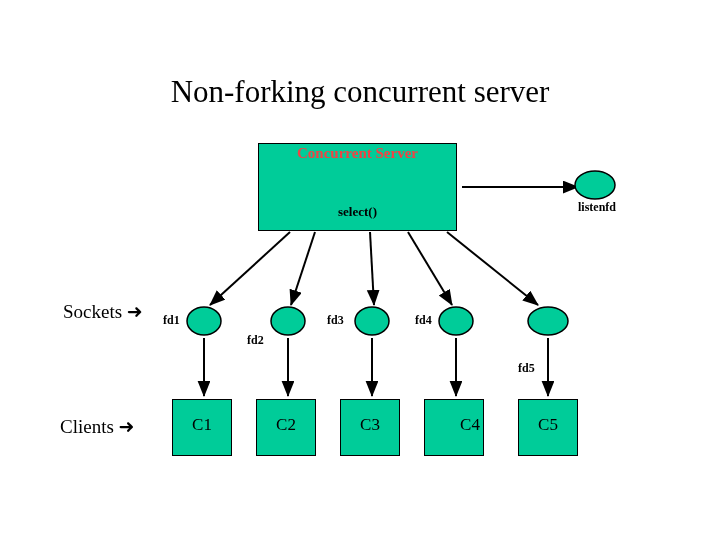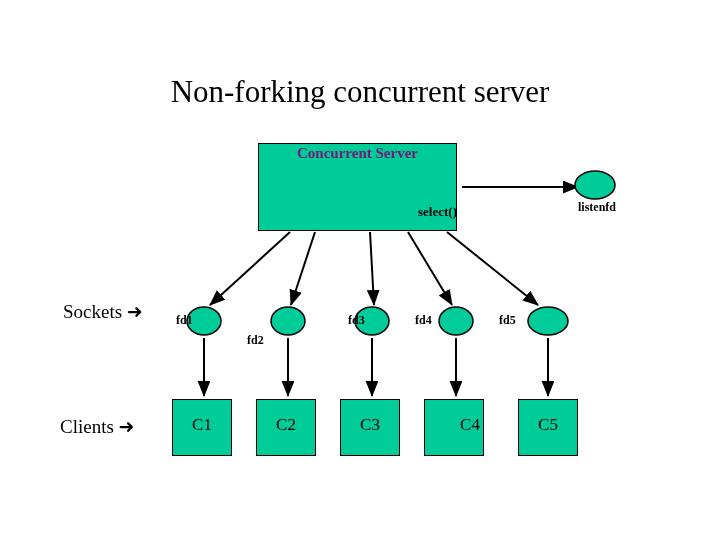--- a/index.html
+++ b/index.html
@@ -51,28 +51,28 @@
   }
   .server-label {
     position: absolute;
     left: 258px;
     top: 145px;
     width: 199px;
     text-align: center;
     font-family: "Liberation Serif", serif;
     font-size: 15px;
     font-weight: bold;
-    color: #701a75;
+    color: #ef4444;
   }
   .select-label {
     position: absolute;
     left: 258px;
     top: 204px;
     width: 199px;
-    text-align: right;
+    text-align: center;
     font-family: "Liberation Serif", serif;
     font-size: 13px;
     font-weight: bold;
     color: #000000;
   }
   .listenfd-label {
     position: absolute;
     left: 578px;
     top: 200px;
     font-family: "Liberation Serif", serif;
@@ -161,25 +161,25 @@
   <div class="row-label" id="clients-label">Clients ➜</div>
 
   <svg class="layer" viewBox="0 0 720 540">
     <ellipse cx="204" cy="321" rx="17" ry="14" fill="#00cc99" stroke="#000000" stroke-width="1.5"></ellipse>
     <ellipse cx="288" cy="321" rx="17" ry="14" fill="#00cc99" stroke="#000000" stroke-width="1.5"></ellipse>
     <ellipse cx="372" cy="321" rx="17" ry="14" fill="#00cc99" stroke="#000000" stroke-width="1.5"></ellipse>
     <ellipse cx="456" cy="321" rx="17" ry="14" fill="#00cc99" stroke="#000000" stroke-width="1.5"></ellipse>
     <ellipse cx="548" cy="321" rx="20" ry="14" fill="#00cc99" stroke="#000000" stroke-width="1.5"></ellipse>
   </svg>
 
-  <div class="fd-label" style="left:163px;margin-left:13px;">fd1</div>
+  <div class="fd-label" style="left:163px;">fd1</div>
   <div class="fd-label" style="left:247px;margin-top:20px;">fd2</div>
-  <div class="fd-label" style="left:348px;">fd3</div>
+  <div class="fd-label" style="left:327px;">fd3</div>
   <div class="fd-label" style="left:415px;">fd4</div>
-  <div class="fd-label" style="left:499px;">fd5</div>
+  <div class="fd-label" style="left:518px;margin-top:48px;">fd5</div>
 
   <div class="client-box" style="left:172px;"></div>
   <div class="client-box" style="left:256px;"></div>
   <div class="client-box" style="left:340px;"></div>
   <div class="client-box" style="left:424px;"></div>
   <div class="client-box" style="left:518px;"></div>
 
   <div class="client-label" style="left:172px;">C1</div>
   <div class="client-label" style="left:256px;">C2</div>
   <div class="client-label" style="left:340px;">C3</div>

